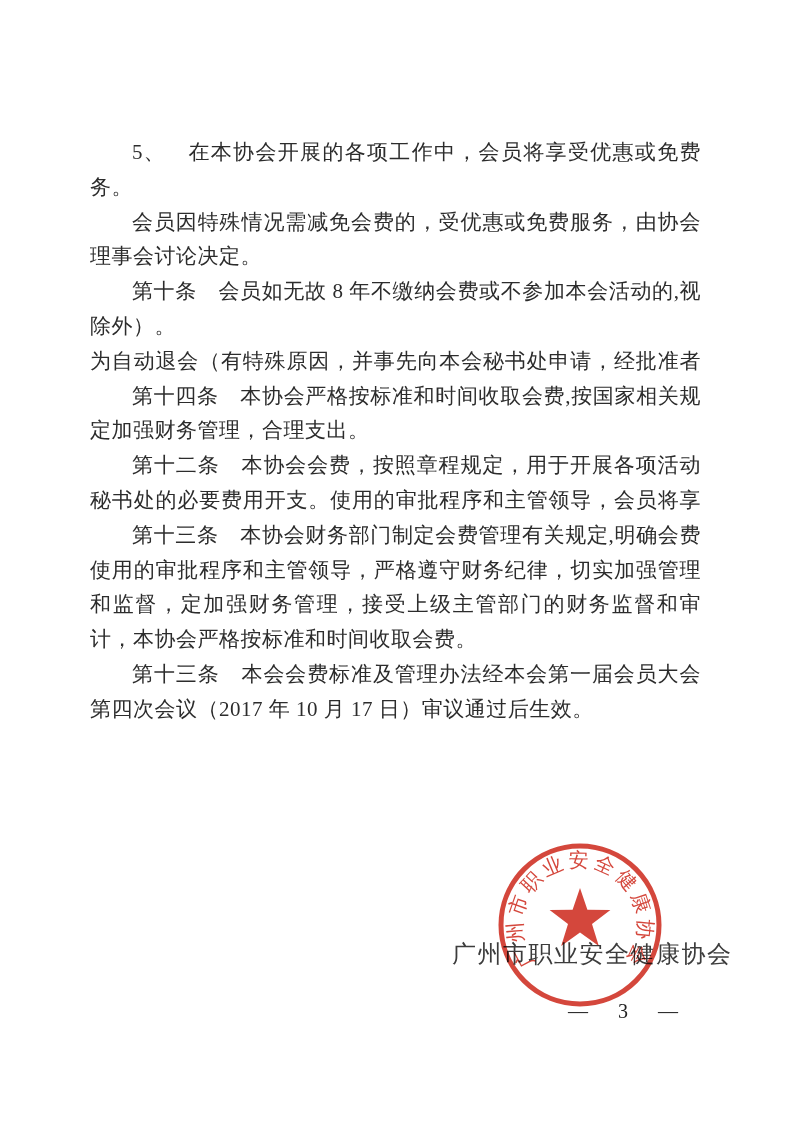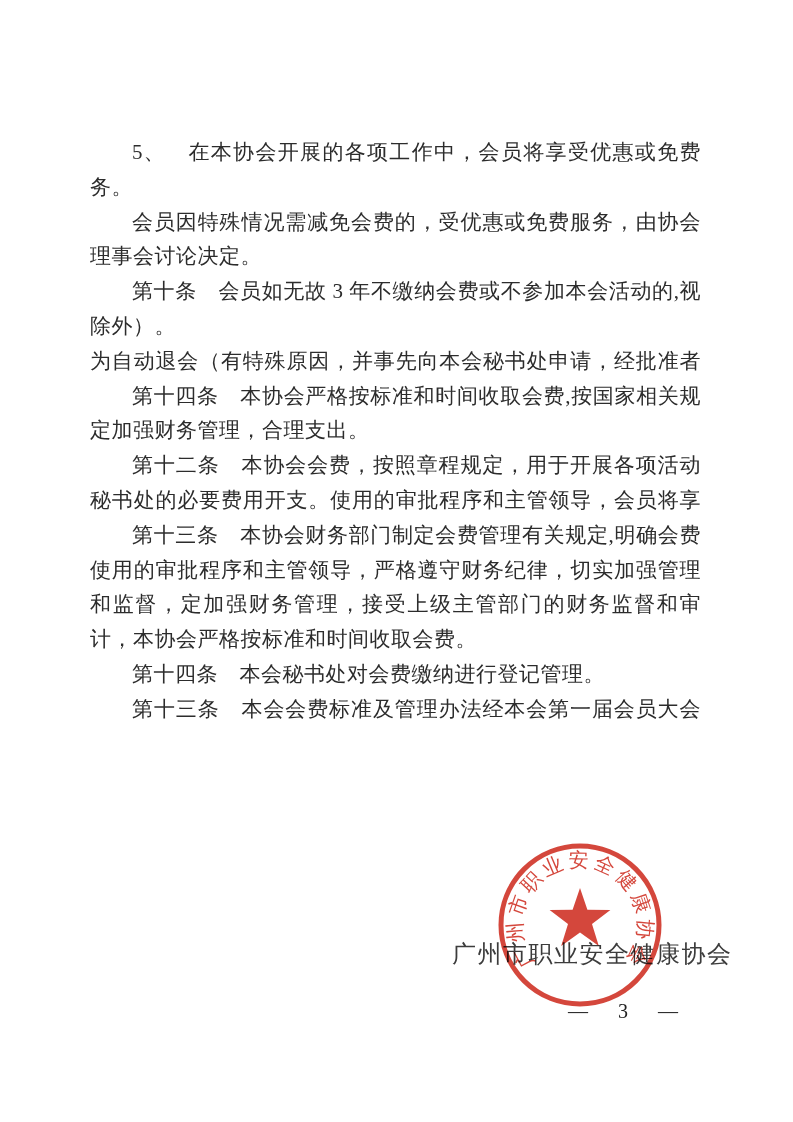--- a/index.html
+++ b/index.html
@@ -63,33 +63,33 @@
 </head>
 <body>
 
 <div class="page">
 
   <div class="doc-body">
     <div class="line full indent">5、　在本协会开展的各项工作中，会员将享受优惠或免费服</div>
     <div class="line last">务。</div>
     <div class="line full indent">会员因特殊情况需减免会费的，受优惠或免费服务，由协会</div>
     <div class="line last">理事会讨论决定。</div>
-    <div class="line full indent">第十条　会员如无故 3 年不缴纳会费或不参加本会活动的,视</div>
+    <div class="line full indent">第十条　会员如无故 8 年不缴纳会费或不参加本会活动的,视</div>
     <div class="line last">除外）。</div>
     <div class="line full">为自动退会（有特殊原因，并事先向本会秘书处申请，经批准者</div>
     <div class="line full indent">第十四条　本协会严格按标准和时间收取会费,按国家相关规</div>
     <div class="line last">定加强财务管理，合理支出。</div>
     <div class="line full indent">第十二条　本协会会费，按照章程规定，用于开展各项活动和</div>
     <div class="line full">秘书处的必要费用开支。使用的审批程序和主管领导，会员将享</div>
     <div class="line full indent">第十三条　本协会财务部门制定会费管理有关规定,明确会费</div>
     <div class="line full">使用的审批程序和主管领导，严格遵守财务纪律，切实加强管理</div>
     <div class="line full">和监督，定加强财务管理，接受上级主管部门的财务监督和审</div>
     <div class="line last">计，本协会严格按标准和时间收取会费。</div>
-    <div class="line last indent">第十四条　本会秘书处对会费缴纳进行登记管理。</div>
     <div class="line full indent">第十三条　本会会费标准及管理办法经本会第一届会员大会</div>
+    <div class="line last">第四次会议（2017 年 10 月 17 日）审议通过后生效。</div>
   </div>
 
   <div class="signature">广州市职业安全健康协会</div>
 
   <div class="seal">
     <svg width="170" height="170" viewBox="0 0 170 170">
       <circle cx="85" cy="85" r="79" fill="none" stroke-width="5" stroke="#d1372b"></circle>
       <defs>
         <path id="sealArc" d="M 40.6 122.3 A 58 58 0 1 1 129.4 122.3" fill="none"></path>
       </defs>

